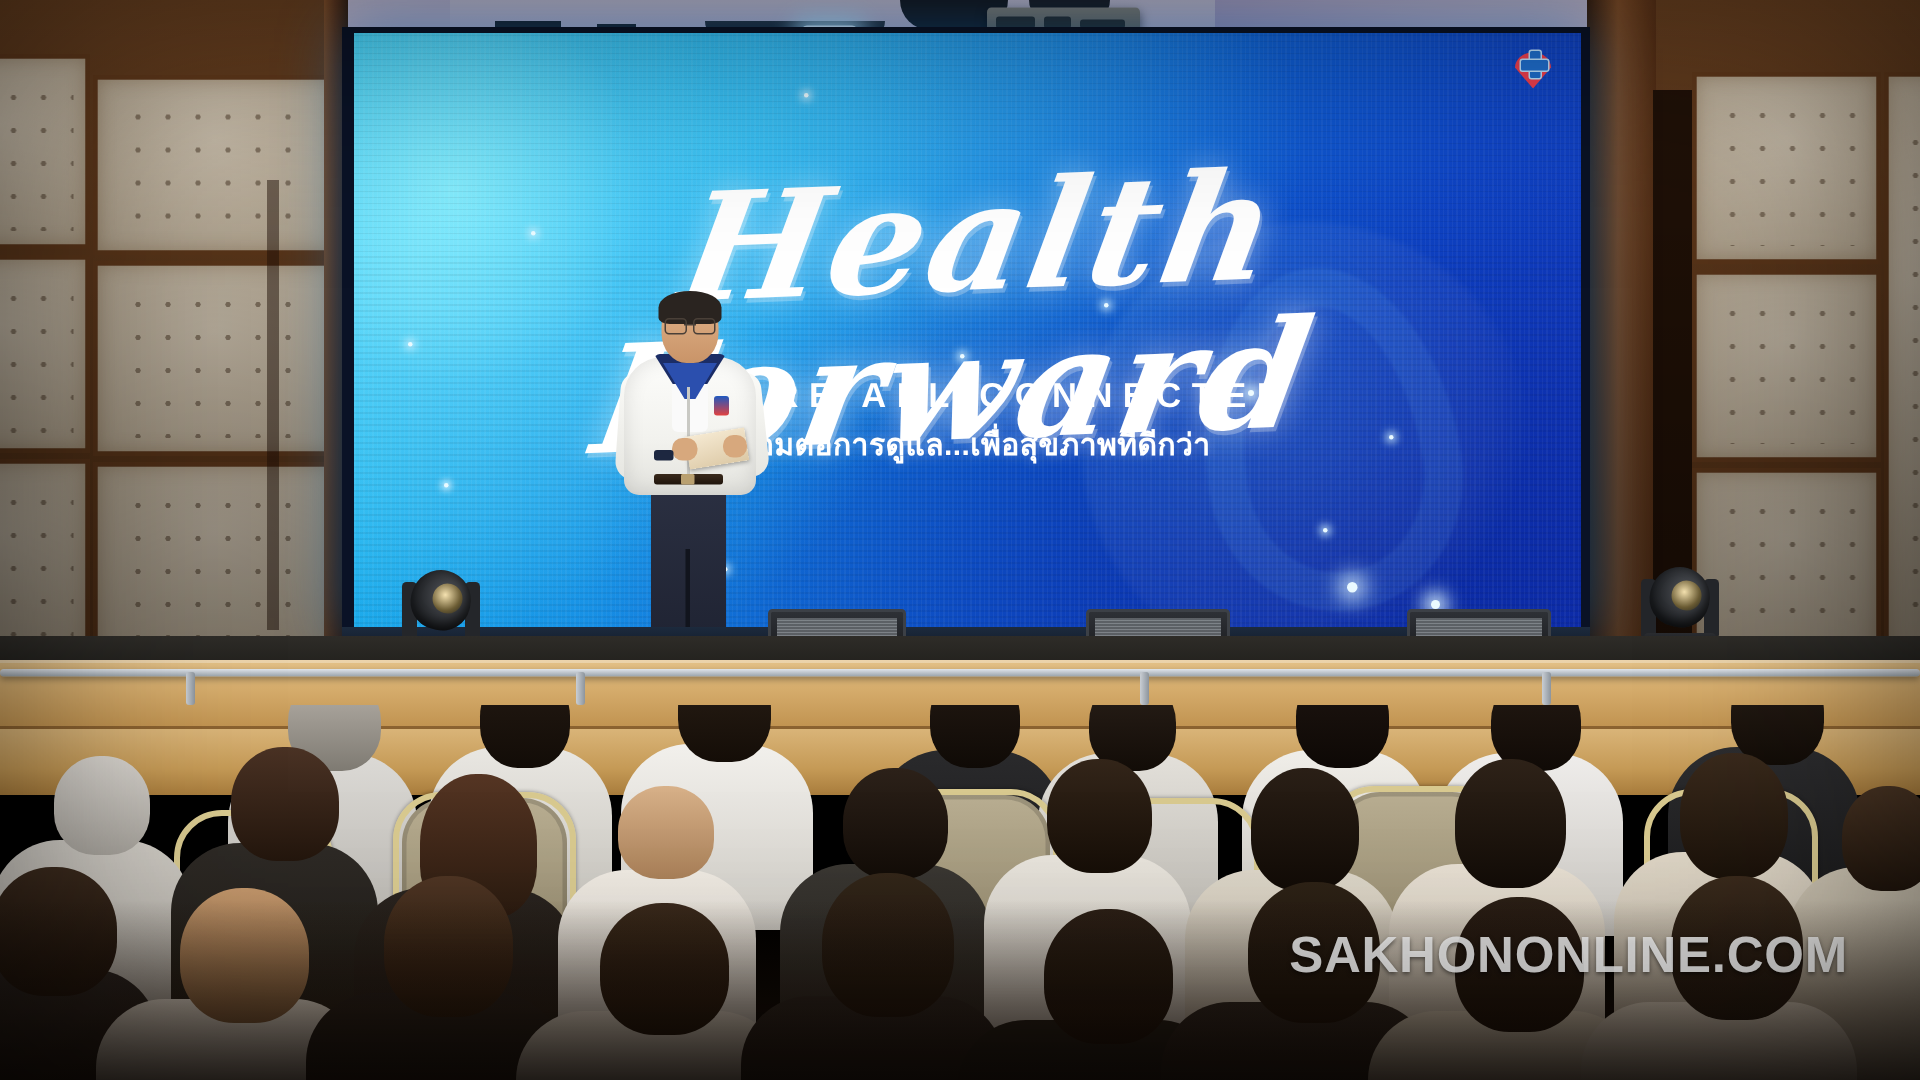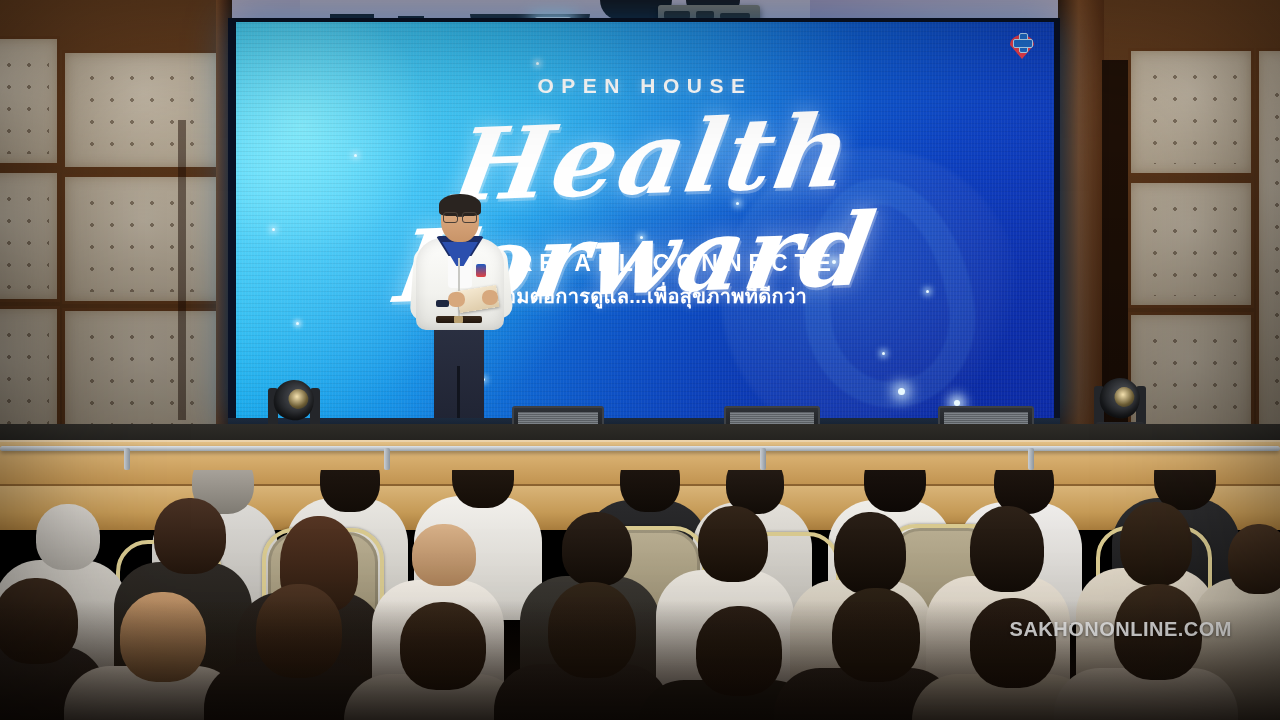--- a/index.html
+++ b/index.html
@@ -182,21 +182,21 @@
   .sp-paper{position:absolute;left:50px;top:92px;width:40px;height:22px;
     background:linear-gradient(170deg,#f6ead3,#dcc9a6);transform:rotate(-9deg);
     box-shadow:0 1px 3px rgba(0,0,0,.35);}
   .sp-hand-l{position:absolute;left:40px;top:96px;width:17px;height:15px;background:#d7a87d;border-radius:7px;}
   .sp-hand-r{position:absolute;left:74px;top:94px;width:16px;height:15px;background:#d7a87d;border-radius:7px;}
   .sp-watch{position:absolute;left:28px;top:104px;width:13px;height:7px;background:#1d2740;border-radius:2px;}
   .sp-badge{position:absolute;left:68px;top:68px;width:10px;height:13px;
     background:linear-gradient(180deg,#1f59c0,#e2413f);border-radius:2px;}
 
   
-  .wm{position:absolute;right:48px;top:618px;font-size:20px;font-weight:700;letter-spacing:.5px;
+  .wm{position:absolute;right:48px;top:618px;font-size:34px;font-weight:700;letter-spacing:.5px;
     color:rgba(232,232,232,.88);text-shadow:0 1px 3px rgba(0,0,0,.5);}
 
   .vig{position:absolute;inset:0;pointer-events:none;
     box-shadow:inset 0 0 160px rgba(0,0,0,.55);}
 </style>
 </head>
 <body>
 
 <div id="scene">
 
@@ -279,21 +279,20 @@
     <div class="spark" style="left:500px;top:180px;width:3px;height:3px;box-shadow:0 0 6px 2px #cfefff;"></div>
     <div class="spark" style="left:596px;top:238px;width:4px;height:4px;box-shadow:0 0 8px 3px #cfefff;"></div>
     <div class="spark" style="left:690px;top:268px;width:3px;height:3px;box-shadow:0 0 6px 2px #cfefff;"></div>
     <div class="spark" style="left:646px;top:330px;width:3px;height:3px;box-shadow:0 0 6px 2px #cfefff;"></div>
     <div class="spark" style="left:662px;top:366px;width:7px;height:7px;box-shadow:0 0 14px 5px #dff6ff;"></div>
     <div class="spark" style="left:718px;top:378px;width:6px;height:6px;box-shadow:0 0 12px 5px #dff6ff;"></div>
     <div class="spark" style="left:246px;top:356px;width:3px;height:3px;box-shadow:0 0 6px 2px #cfefff;"></div>
     <div class="spark" style="left:404px;top:214px;width:3px;height:3px;box-shadow:0 0 6px 2px #cfefff;"></div>
 
     <div class="screen-txt">
-      <div class="openhouse">OPEN HOUSE</div>
       <div class="script">Health Forward</div>
       <div class="connected">WE ARE ALL CONNECTED</div>
       <div class="thai">เชื่อมต่อการดูแล...เพื่อสุขภาพที่ดีกว่า</div>
 
       <div class="logo">
         <div class="logo-mark">
           <div class="logo-drop"></div>
           <div class="logo-cross"></div>
         </div>
       </div>

